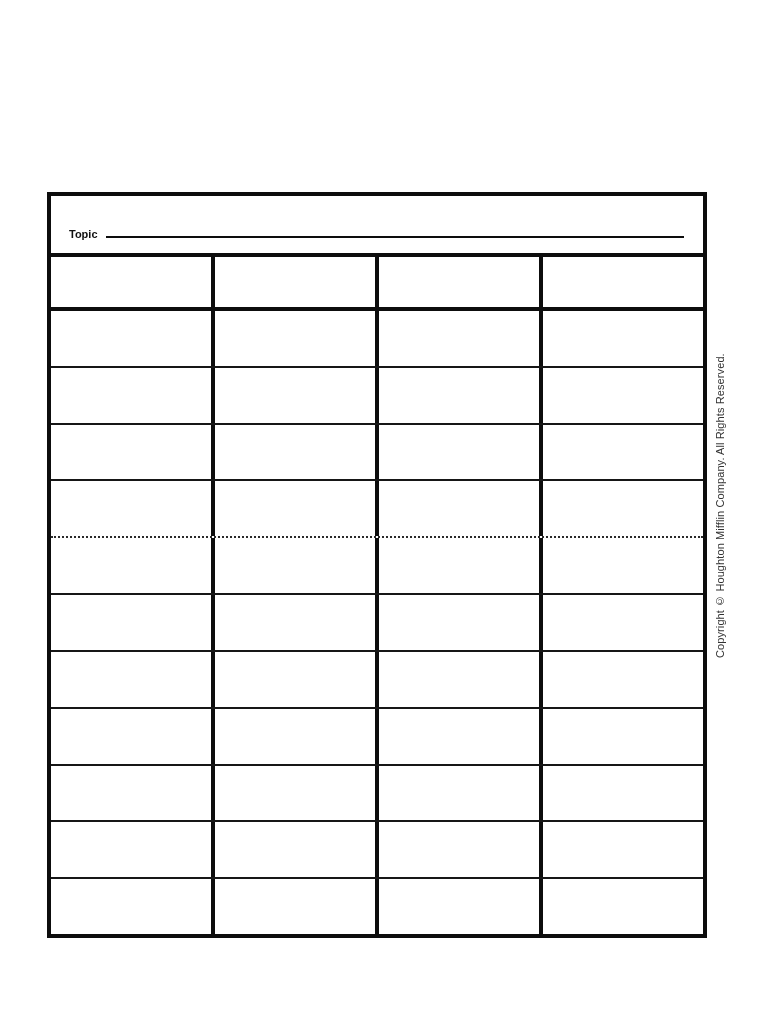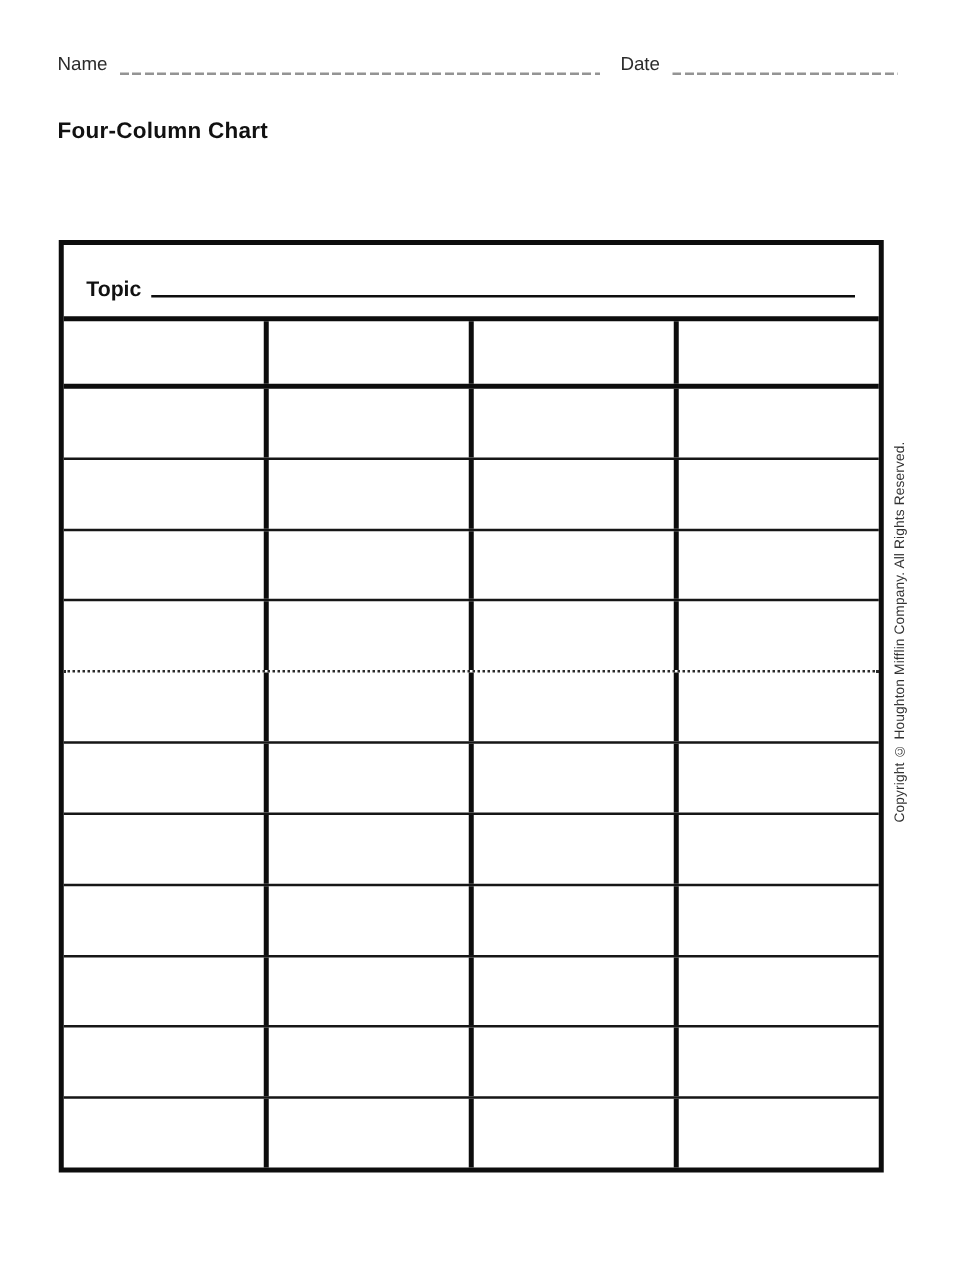--- a/index.html
+++ b/index.html
@@ -73,21 +73,21 @@
     flex: none;
     height: 61px;
     box-sizing: border-box;
     border-bottom: 4px solid #0d0d0d;
     display: flex;
     align-items: flex-end;
     padding: 0 19px 12px 18px;
   }
   .topic-label {
     flex: none;
-    font-size: 17px;
+    font-size: 11px;
     font-weight: bold;
     line-height: 1;
     color: #111111;
     padding-bottom: 1px;
   }
   .topic-line {
     flex: 1 1 auto;
     margin-left: 8px;
     margin-bottom: 3px;
     border-bottom: 2px solid #0d0d0d;
@@ -138,28 +138,21 @@
     white-space: nowrap;
     color: #333333;
     letter-spacing: 0.1px;
   }
 </style>
 </head>
 <body>
 
 <div class="page">
 
-  <div class="name-date-row">
-    <span class="fill-label">Name</span>
-    <span class="dash-line name-line"></span>
-    <span class="fill-label date-label">Date</span>
-    <span class="dash-line date-line"></span>
-  </div>
-
-  <h1 class="title">Four-Column Chart</h1>
+
 
   <div class="chart">
     <div class="topic-row">
       <span class="topic-label">Topic</span>
       <span class="topic-line"></span>
     </div>
     <div class="header-cells">
         <div class="cell"></div>
         <div class="cell"></div>
         <div class="cell"></div>

